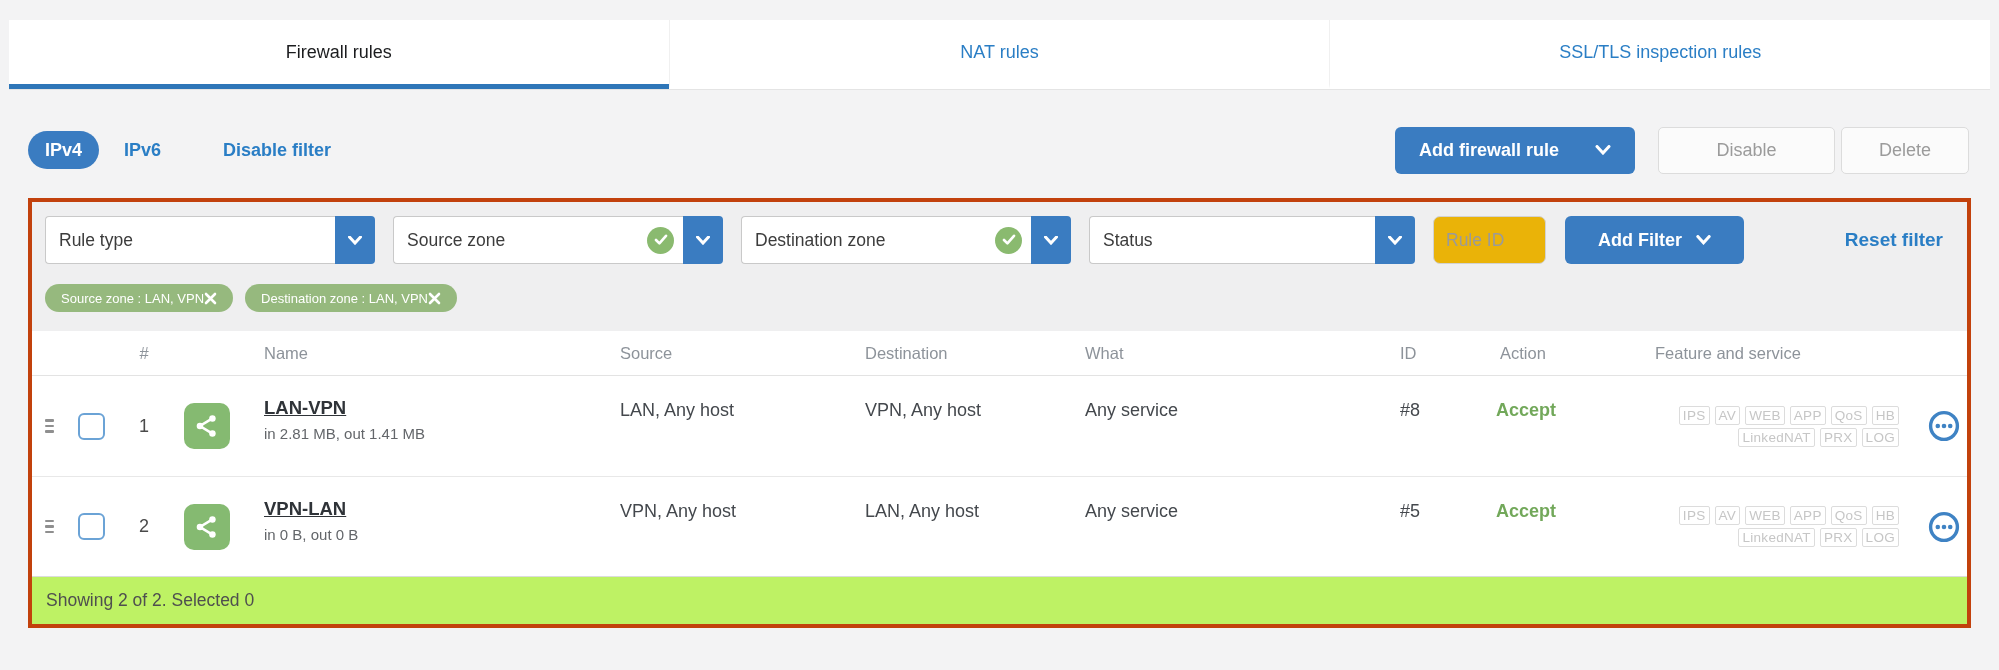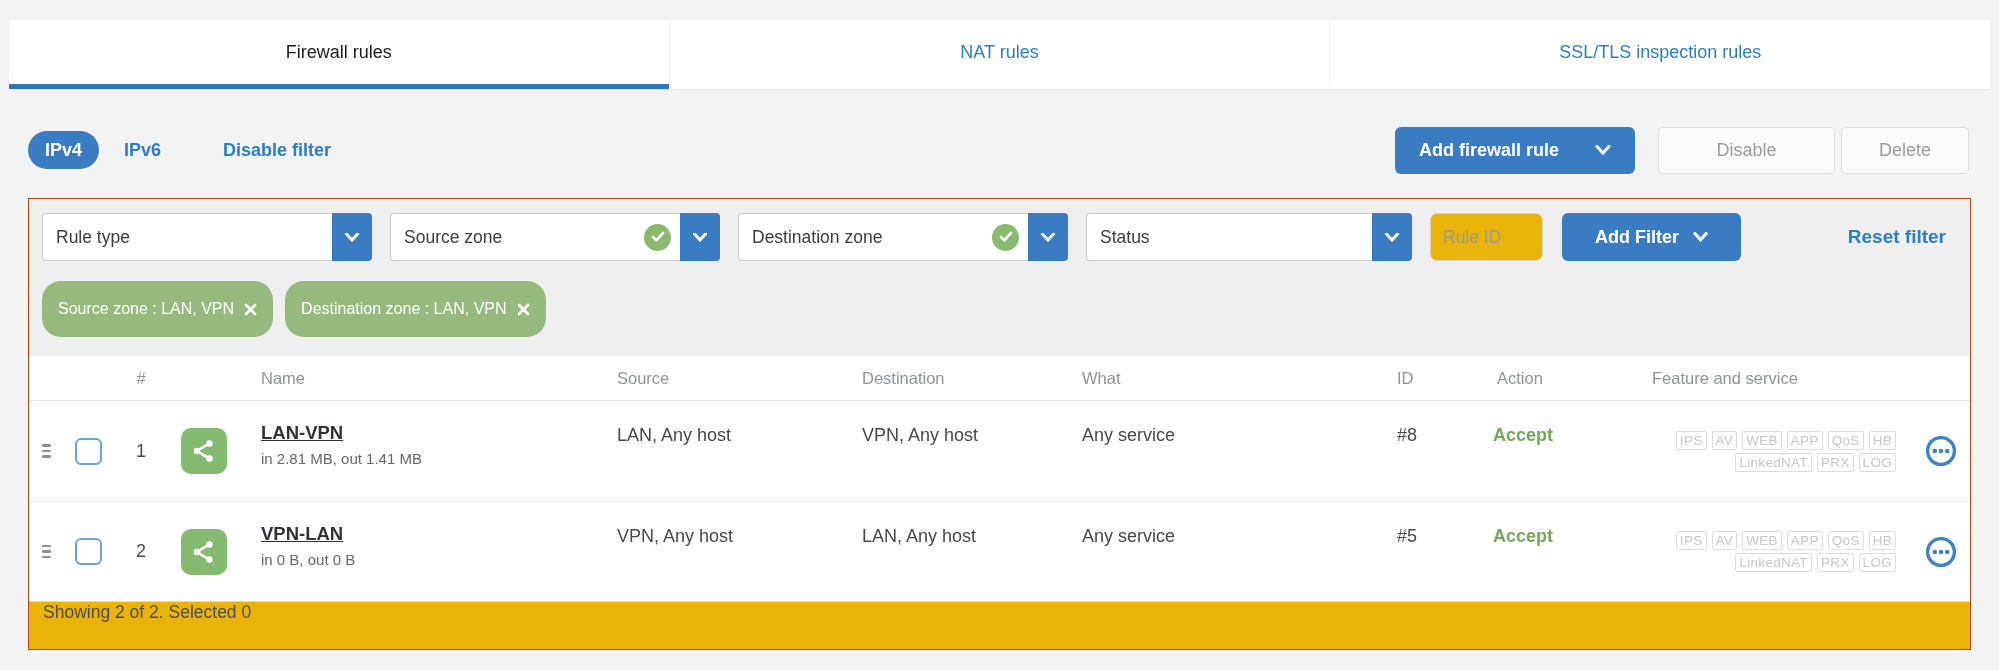--- a/index.html
+++ b/index.html
@@ -69,21 +69,21 @@
     font-family:"Liberation Sans", sans-serif;
     display:inline-flex; align-items:center; justify-content:center;
     cursor:pointer;
   }
   .btn-disable { width:177px; margin-left:23px; }
   .btn-delete  { width:128px; margin-left:6px; }
 
   
   .panel {
     margin:24px 28px 16px 28px;
-    border:1px solid #c2410c;
+    border:4px solid #c2410c;
     background:#fff;
   }
 
   
   .filterbar { background:#efeff0; padding:14px 14px 19px 13px; }
   .filter-row { display:flex; align-items:center; }
   .dropdown { display:flex; height:48px; width:330px; margin-right:18px; cursor:pointer; }
   .dropdown.dd-status { width:326px; }
   .dd-box {
     flex:1; background:#fff;
@@ -124,24 +124,24 @@
     cursor:pointer;
   }
   .reset-link {
     margin-left:auto; margin-right:10px;
     color:#2a7ec5; font-size:19px; font-weight:bold;
     cursor:pointer;
   }
   .chips-row { display:flex; gap:12px; margin-top:20px; }
   .chip {
     background:#96b97e; color:#fff;
-    height:56px; border-radius:19px;
+    height:28px; border-radius:19px;
     padding:0 16px;
-    display:inline-flex; align-items:center; gap:10px;
-    font-size:16px; font-weight:500;
+    display:inline-flex; align-items:center; 
+    font-size:13px; font-weight:500;
     cursor:pointer;
   }
   .chip-x { display:flex; align-items:center; cursor:pointer; }
 
   
   .tgrid {
     display:grid;
     grid-template-columns:34px 50px 56px 70px 370px 245px 220px 315px 100px 155px minmax(0,1fr);
     align-items:center;
   }
@@ -181,23 +181,23 @@
   }
   .badge {
     font-size:13.5px; color:#c6c6c6;
     border:1px solid #dcdcdc; border-radius:2px;
     padding:0 3px; line-height:17px;
     letter-spacing:0.3px; background:#fff;
   }
   .menu-btn { margin-left:28px; cursor:pointer; display:flex; }
 
   .tfoot {
-    height:48px; background:#eab308;
+    height:48px; background:#bef264;
     border-top:1px solid #dcdcdc;
-    display:flex; 
+    display:flex; align-items:center;
     padding-left:14px;
     font-size:17.5px; color:#4f4f4f;
   }
 </style>
 </head>
 <body>
 
 <div class="page">
 
   <div class="tabstrip">

